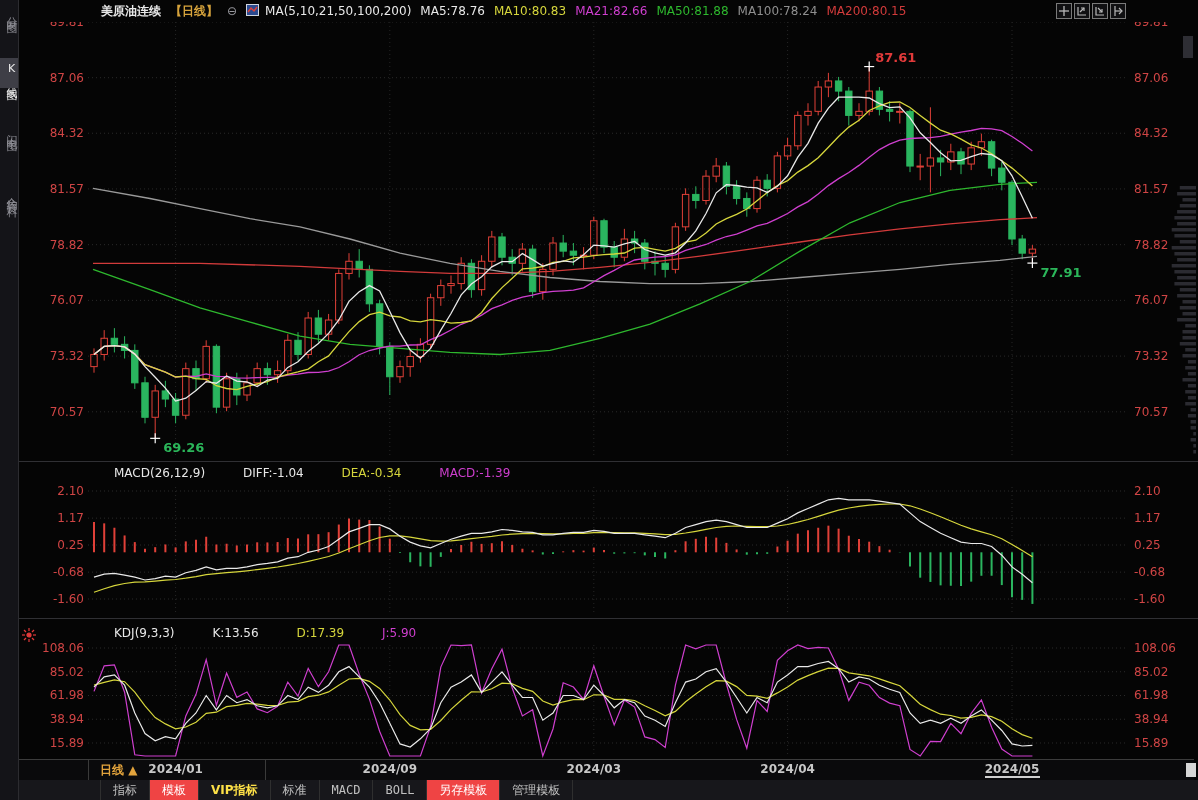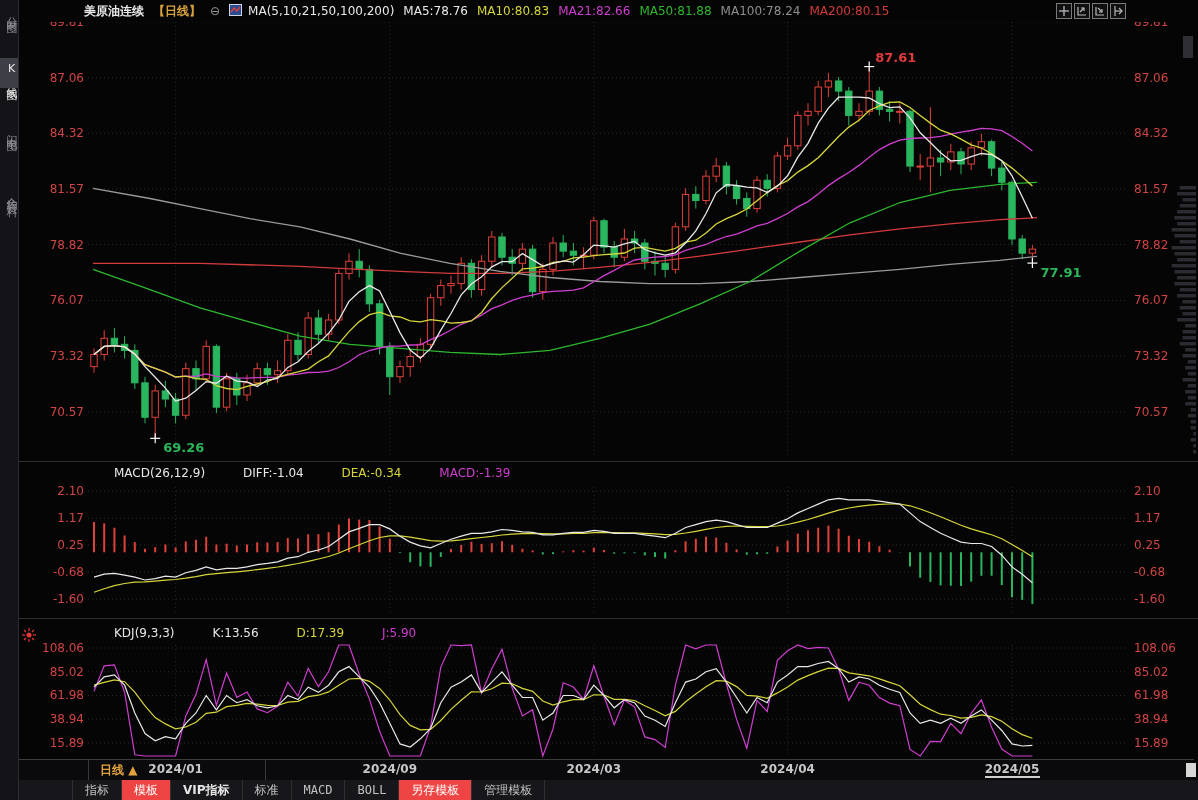--- a/index.html
+++ b/index.html
@@ -5,21 +5,21 @@
   html,body{margin:0;padding:0;background:#000;}
   #app{position:relative;width:1198px;height:800px;background:#050505;overflow:hidden;
        font-family:"DejaVu Sans","Liberation Sans",sans-serif;}
   
   .sidebar{position:absolute;left:0;top:0;width:18px;height:800px;background:#141418;border-right:1px solid #2c2c30;z-index:5;}
   .side-item{position:absolute;left:0;width:18px;writing-mode:vertical-rl;text-orientation:upright;
              font-size:11px;letter-spacing:3px;color:#8f8f96;text-align:center;cursor:pointer;padding:4px 0;}
   .side-item.sel{background:#3e3e46;color:#ececec;}
   
   .header{position:absolute;left:19px;top:0;right:0;height:22px;display:flex;align-items:center;
-          font-size:12px;color:#ccc;padding-left:65px;white-space:nowrap;}
+          font-size:12px;color:#ccc;padding-left:82px;white-space:nowrap;}
   .header span{margin-right:9px;}
   .sym{color:#e8e8e8;font-weight:bold;}
   .period{color:#d6a33c;font-weight:bold;cursor:pointer;}
   .minus{color:#9a9aa0;cursor:pointer;}
   .c-white{color:#e8e8e8}.c-yellow{color:#d6d63c}.c-magenta{color:#cf3fcf}
   .c-green{color:#2eb82e}.c-gray{color:#8f8f8f}.c-red{color:#d23b3b}
   .tools{position:absolute;right:72px;top:3px;display:flex;gap:2px;}
   .tool{width:14px;height:14px;border:1px solid #7a7a7a;display:flex;align-items:center;justify-content:center;cursor:pointer;background:#101012;}
   .tool svg{display:block}
   
@@ -31,25 +31,25 @@
   
   .bottombar{position:absolute;left:18px;right:4px;top:759px;height:20px;background:#0a0a0c;
              border-top:1px solid #3c3c3c;border-bottom:1px solid #3c3c3c;font-size:12px;color:#c8c8c8;}
   .plabel{position:absolute;left:82px;top:2px;color:#e2a33c;font-weight:bold;cursor:pointer;}
   .vcell{position:absolute;top:0;width:1px;height:20px;background:#3a3a3a;}
   .dlabel{position:absolute;top:2px;width:80px;text-align:center;font-weight:600;}
   .scrollind{position:absolute;top:16px;height:2px;background:#cfcfcf;}
   .cornerbox{position:absolute;top:3px;width:10px;height:14px;background:#d6d6d6;cursor:pointer;}
   
   .tabs{position:absolute;left:18px;right:0;top:780px;height:20px;background:#17171b;display:flex;
-        align-items:stretch;padding-left:54px;font-size:12px;color:#c0c0c0;}
+        align-items:stretch;padding-left:82px;font-size:12px;color:#c0c0c0;}
   .tab{display:flex;align-items:center;padding:0 12px;border-right:1px solid #2f2f2f;cursor:pointer;}
   .tab:first-child{border-left:1px solid #2f2f2f;}
   .tab.active{background:#ef4444;color:#fff;}
-  .tab.vip{color:#e5e5e5;font-weight:bold;}
+  .tab.vip{color:#fde047;font-weight:bold;}
   .tab.mono{font-family:"DejaVu Sans Mono","Liberation Mono",monospace;}
   svg.panel{position:absolute;left:0;background:transparent;}
   text{font-family:"DejaVu Sans","Liberation Sans",sans-serif;}
 </style>
 </head>
 <body>
 
 <div id="app">
 
   <div class="sidebar">

